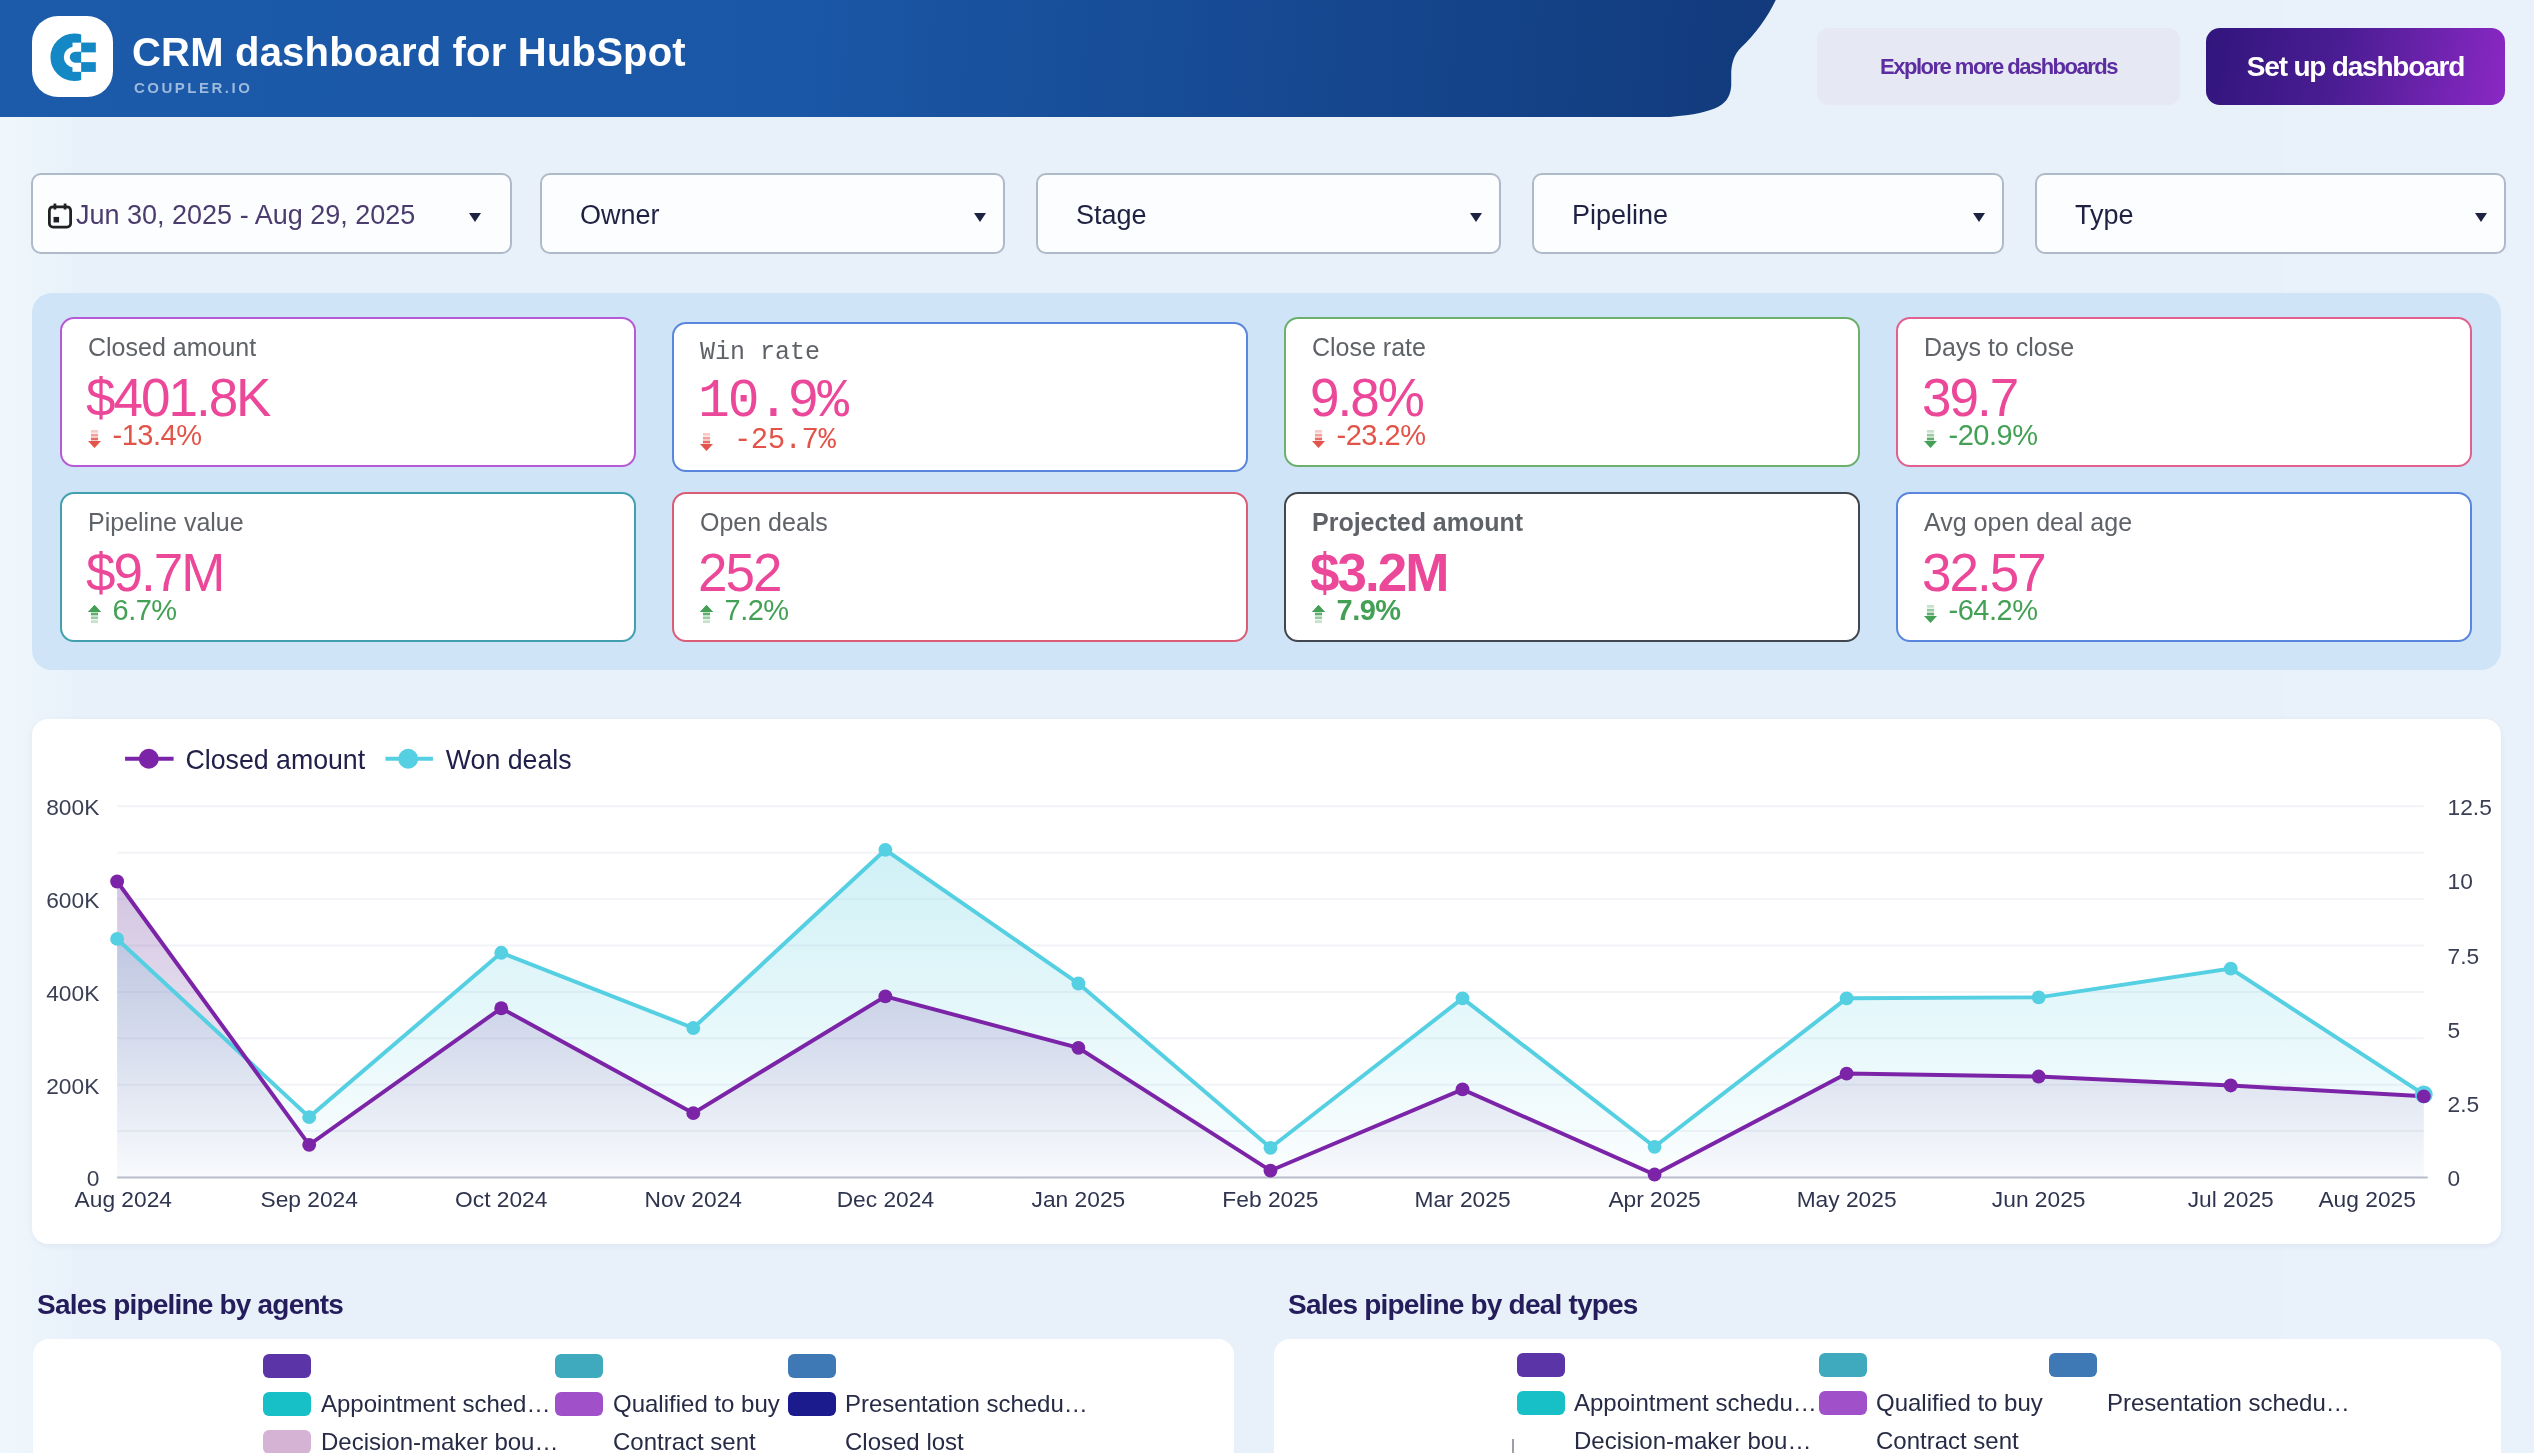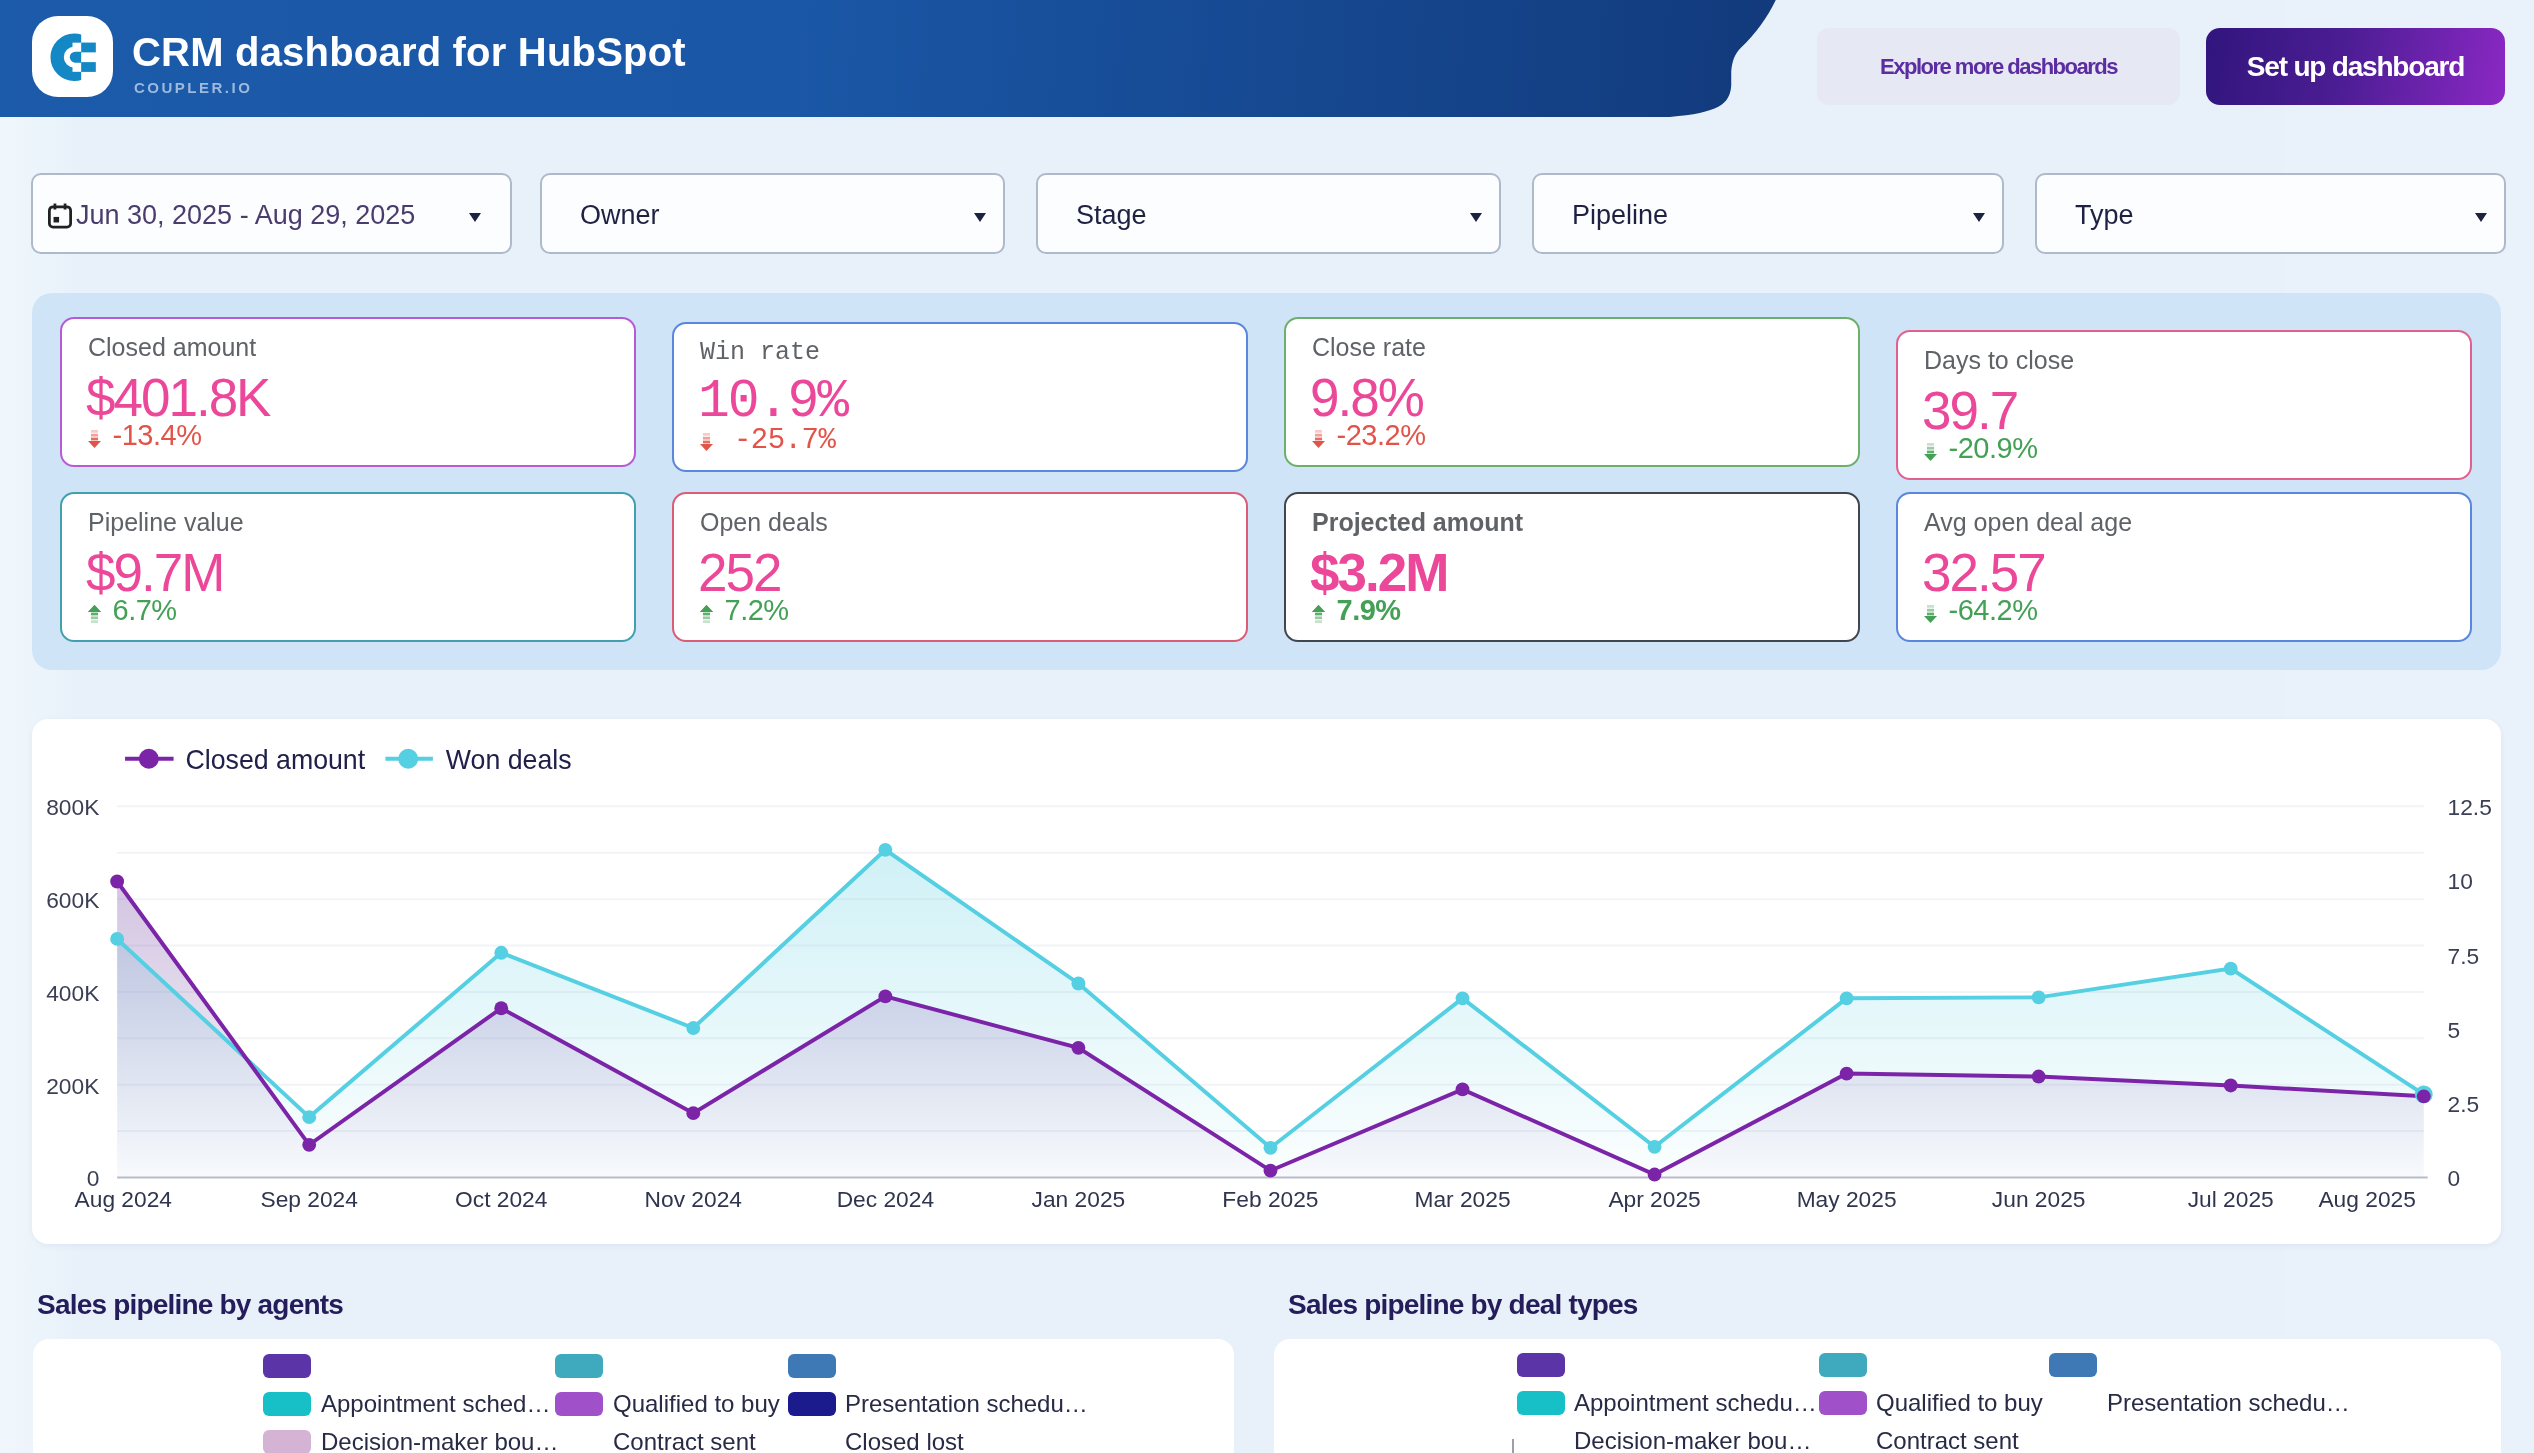--- a/index.html
+++ b/index.html
@@ -135,21 +135,21 @@
 <div class="card" style="left:1284px;top:317px;border-color:#6db06b;">
   <div class="lbl">Close rate</div>
       <div class="val">9.8%</div>
   <div class="delta red"><svg width="13" height="18" viewBox="0 0 11 17" preserveAspectRatio="none">
           <rect x="2.5" y="0" width="6" height="2.6" fill="#e2544a" opacity="0.30"></rect>
 <rect x="2.5" y="3.6" width="6" height="2.6" fill="#e2544a" opacity="0.55"></rect>
 <rect x="2.5" y="7.2" width="6" height="2.6" fill="#e2544a" opacity="0.85"></rect>
 <path d="M0,10.4 h11 l-5.5,6.6 Z" fill="#e2544a"></path>
         </svg> -23.2%</div>
 </div>
-<div class="card" style="left:1896px;top:330px;border-color:#e0618f;padding-left:32px;">
+<div class="card" style="left:1896px;top:317px;border-color:#e0618f;padding-left:32px;">
   <div class="lbl">Days to close</div>
       <div class="val">39.7</div>
   <div class="delta green"><svg width="13" height="18" viewBox="0 0 11 17" preserveAspectRatio="none">
           <rect x="2.5" y="0" width="6" height="2.6" fill="#43a055" opacity="0.30"></rect>
 <rect x="2.5" y="3.6" width="6" height="2.6" fill="#43a055" opacity="0.55"></rect>
 <rect x="2.5" y="7.2" width="6" height="2.6" fill="#43a055" opacity="0.85"></rect>
 <path d="M0,10.4 h11 l-5.5,6.6 Z" fill="#43a055"></path>
         </svg> -20.9%</div>
 </div>
 <div class="card" style="left:60px;top:492px;border-color:#42a0ae;">

